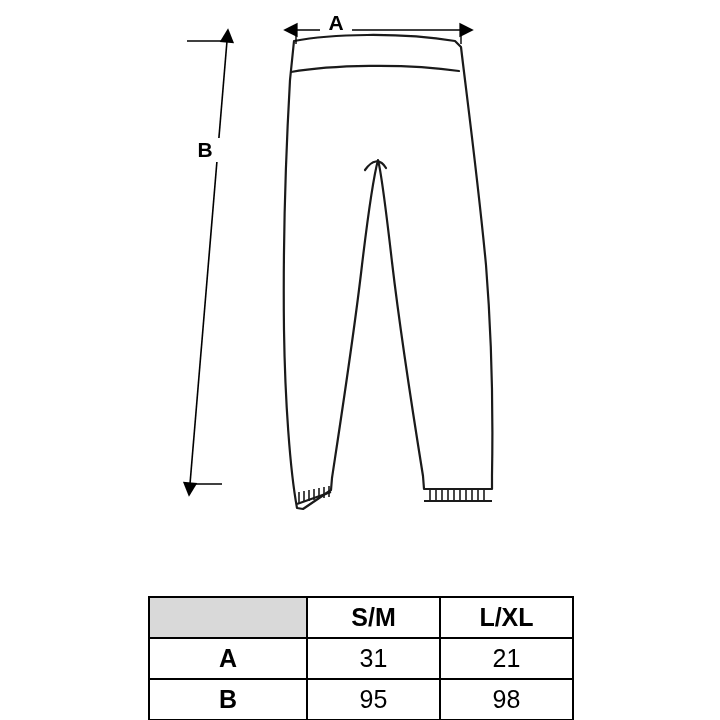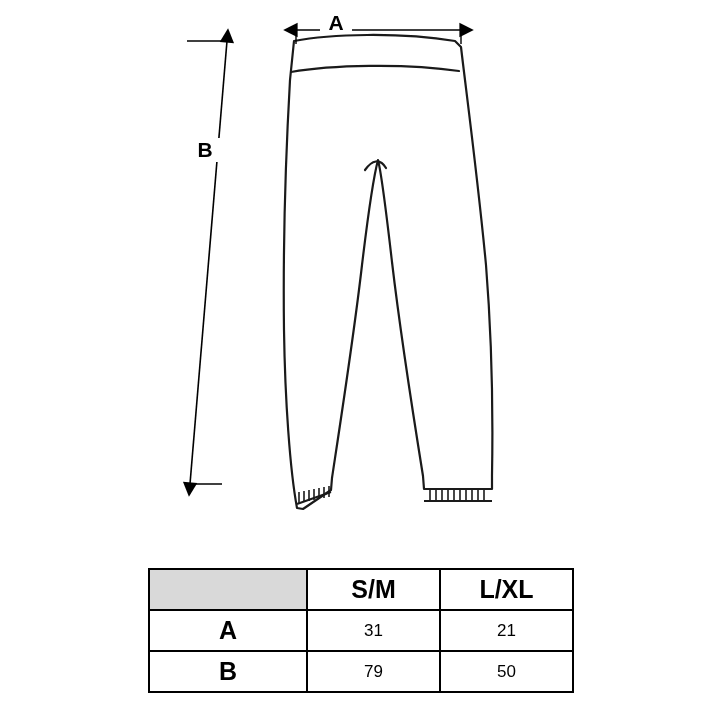--- a/index.html
+++ b/index.html
@@ -31,30 +31,30 @@
   }
   .dim-label {
     font-family: "Liberation Sans", sans-serif;
     font-weight: bold;
     font-size: 21px;
     fill: #000;
   }
   .size-table {
     position: absolute;
     left: 148px;
-    top: 568px;
+    top: 596px;
     width: 424px;
     border-collapse: collapse;
     table-layout: fixed;
   }
   .size-table td, .size-table th {
     border: 2px solid #000;
     text-align: center;
     font-family: "Liberation Sans", sans-serif;
-    font-size: 17px;
+    font-size: 25px;
     height: 39px;
     padding: 0;
     background: #ffffff;
   }
   .size-table .corner {
     background: #d9d9d9;
     width: 158px;
   }
   .size-table thead th {
     font-weight: bold;
@@ -167,19 +167,19 @@
       </tr>
     </thead>
     <tbody>
       <tr>
         <td class="rowlabel">A</td>
         <td>31</td>
         <td>21</td>
       </tr>
       <tr>
         <td class="rowlabel">B</td>
-        <td>79</td>
-        <td>50</td>
+        <td>95</td>
+        <td>98</td>
       </tr>
     </tbody>
   </table>
 
 </div>
 
 </body></html>

